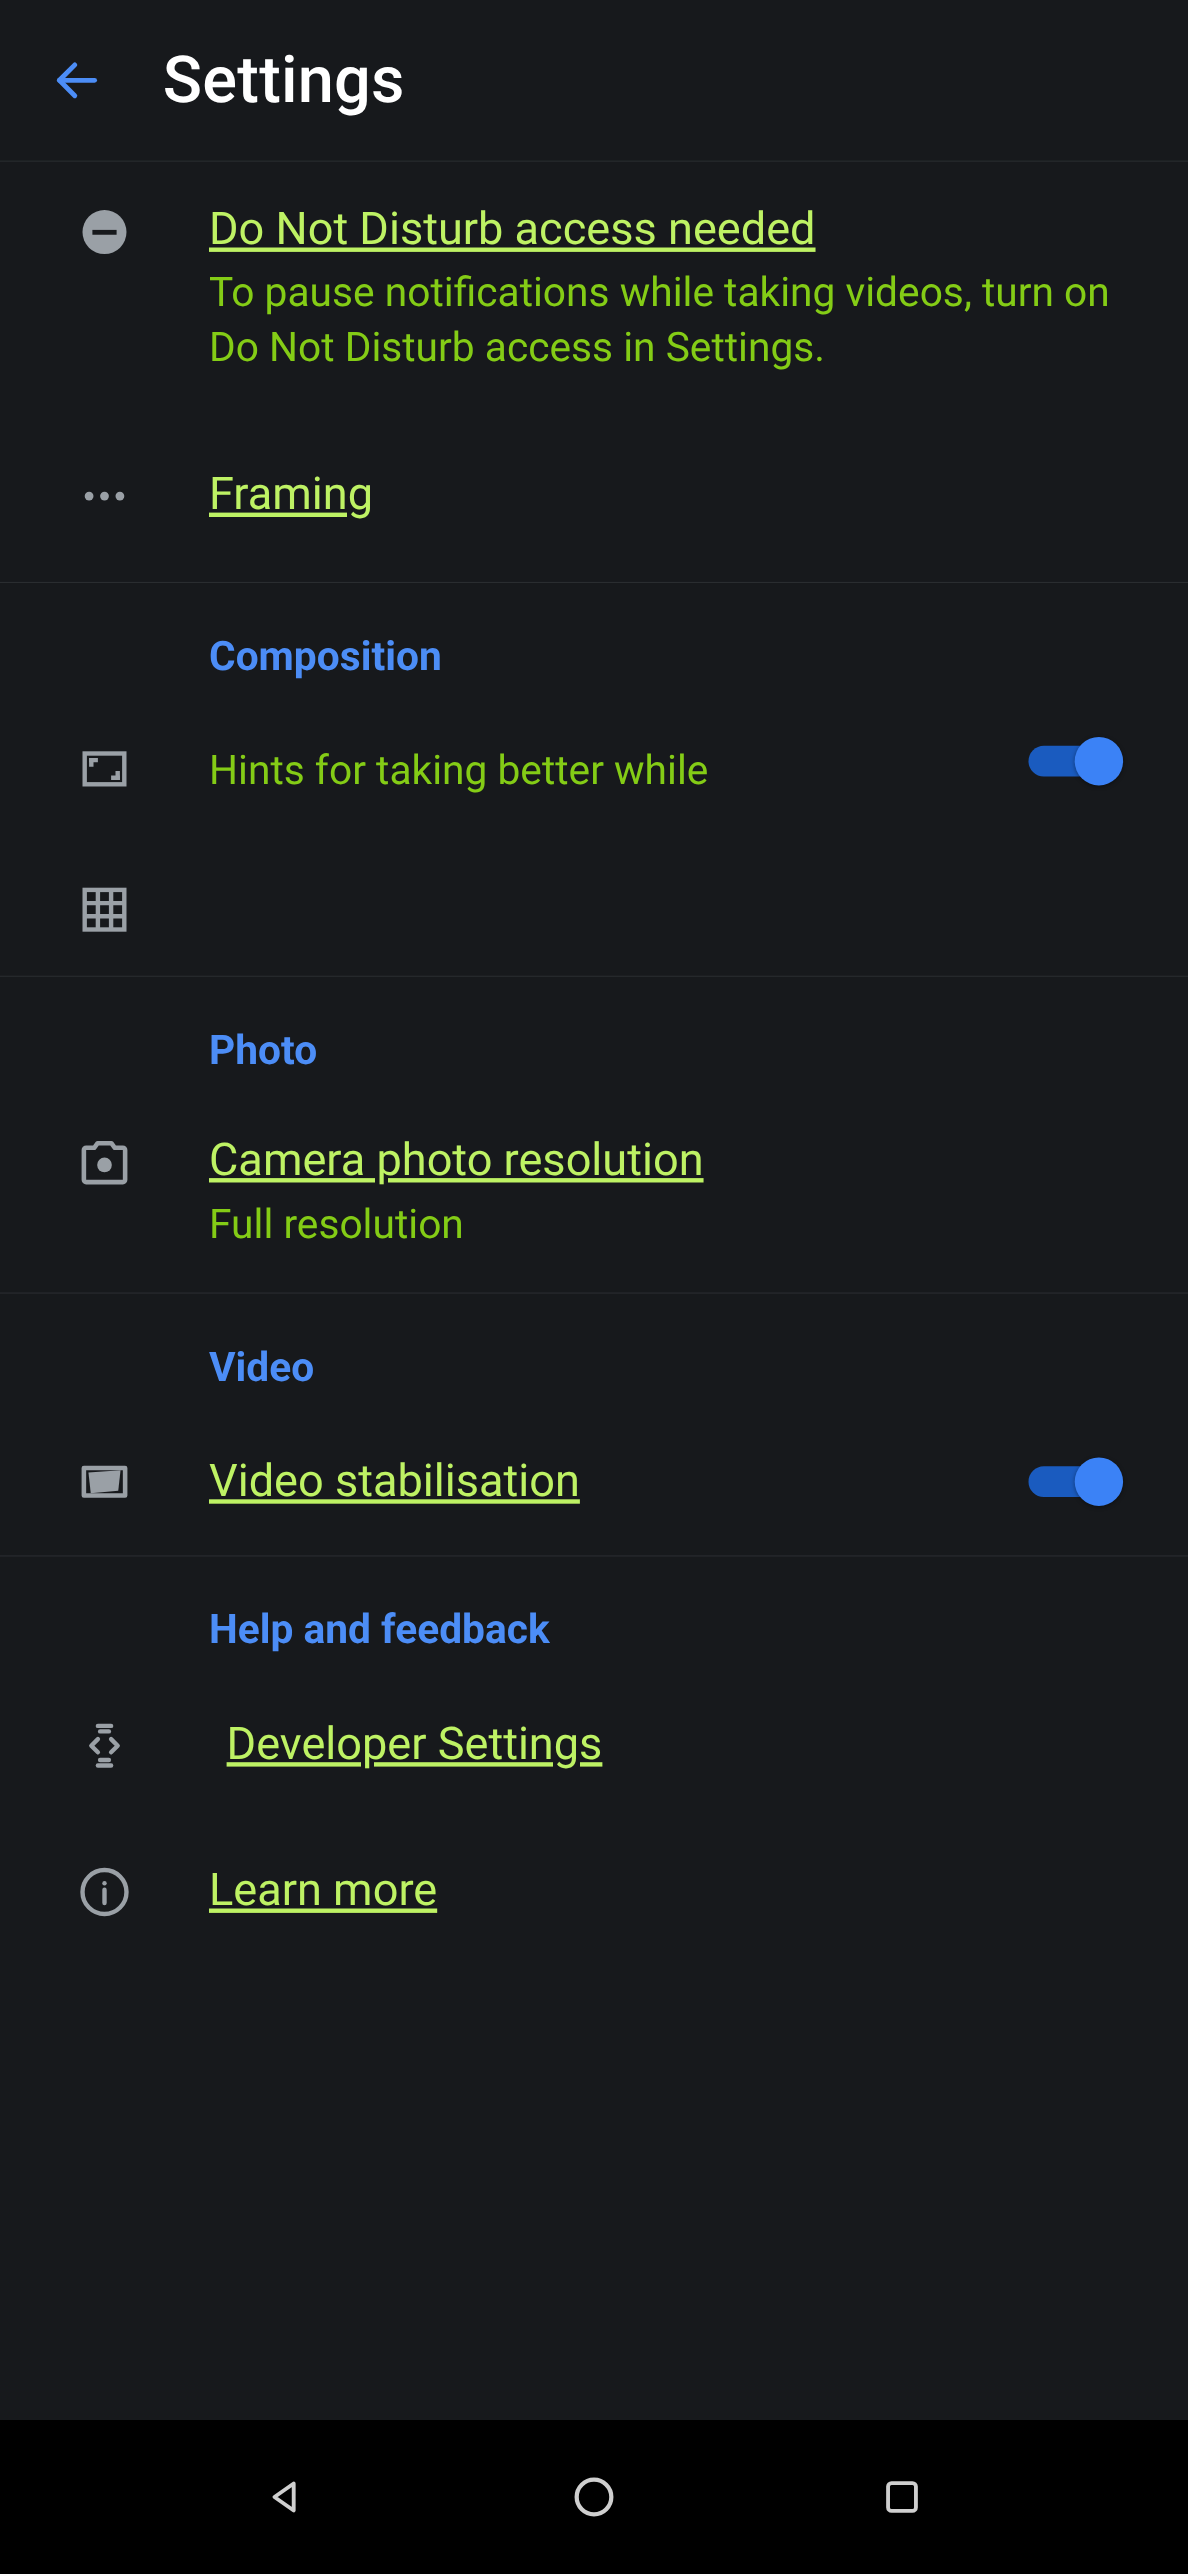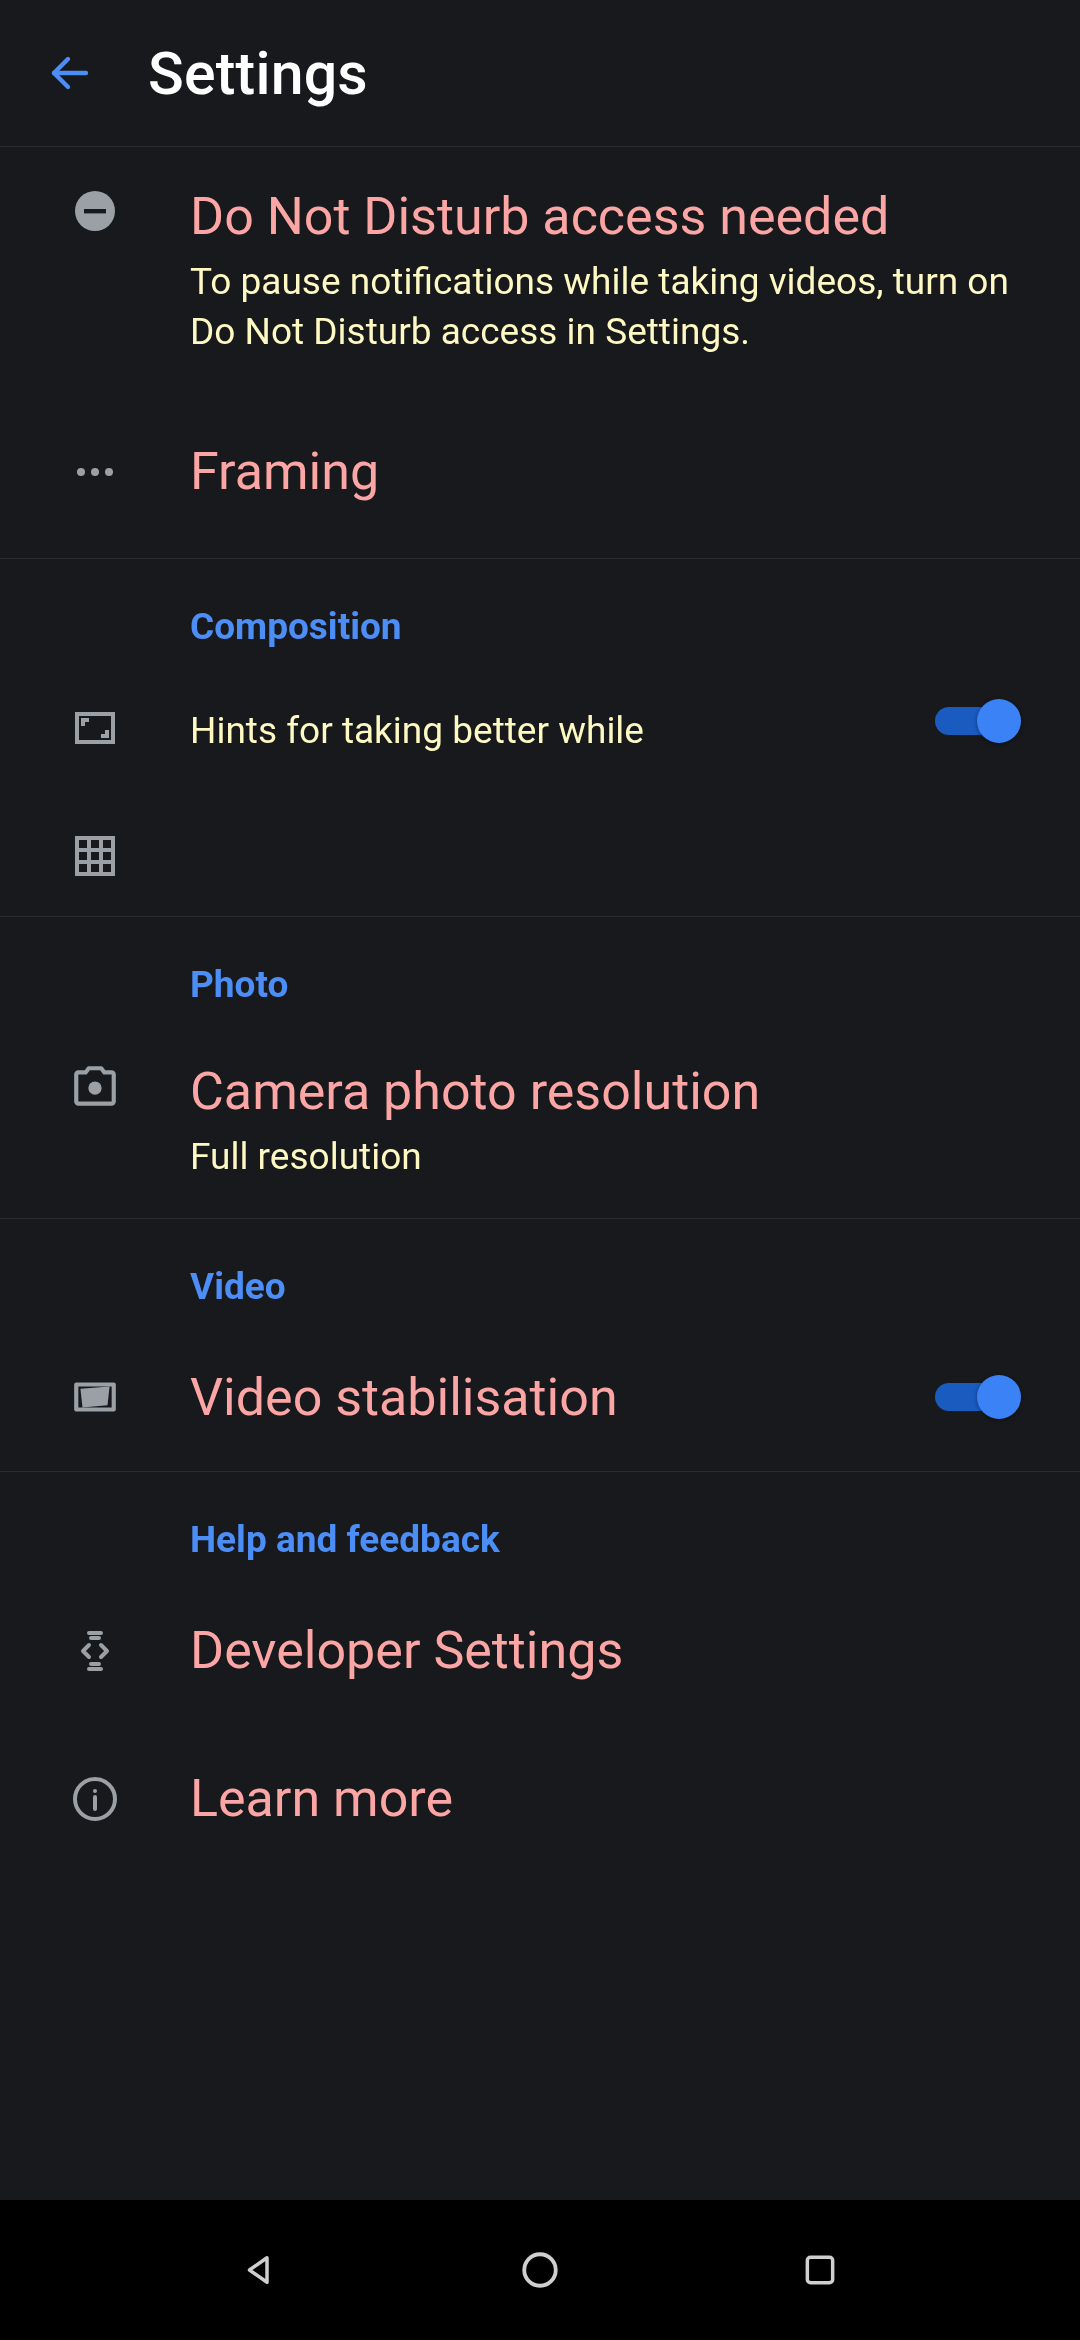--- a/index.html
+++ b/index.html
@@ -48,27 +48,28 @@
     justify-content: center;
     align-items: flex-start;
     padding-top: 4px;
     flex-shrink: 0;
   }
   .row.center .icon-col { align-items: center; padding-top:0; }
   .text-col { flex: 1; min-width: 0; }
   .trail-col { width: 120px; display:flex; align-items:center; justify-content:center; flex-shrink:0; }
 
   .item-title {
-    font-size: 52px;
-    color: #fca5a5;
+    font-size: 41px;
+    color: #bef264;
     line-height: 1.3;
+    text-decoration: underline;
   }
   .item-sub {
     font-size: 37px;
-    color: #fef9c3;
+    color: #84cc16;
     line-height: 1.35;
     margin-top: 6px;
   }
 
   .section-divider { border-top: 1px solid #2a2d30; }
 
   .section-header {
     padding: 46px 0 16px 190px;
   }
   .section-header span {
@@ -224,21 +225,21 @@
             <div class="toggle-thumb"></div>
         </div>
       </div>
     </div>
 
     <div class="section-divider"></div>
     <div class="section-header">
       <span>Help and feedback</span>
     </div>
 
-    <div class="row center" style="padding-top:40px;padding-bottom:40px;">
+    <div class="row center" style="padding-top:40px;padding-bottom:40px;gap:16px;">
       <div class="icon-col">
         <svg width="48" height="48" viewBox="0 0 24 24" fill="none" stroke="#9aa0a6" stroke-width="2" stroke-linecap="round" stroke-linejoin="round">
             <line x1="9" y1="3" x2="15" y2="3"></line>
             <line x1="9" y1="21" x2="15" y2="21"></line>
             <line x1="10" y1="5.5" x2="14" y2="5.5"></line>
             <line x1="10" y1="18.5" x2="14" y2="18.5"></line>
             <polyline points="9 9 6 12 9 15"></polyline>
             <polyline points="15 9 18 12 15 15"></polyline>
           </svg>
       </div>

